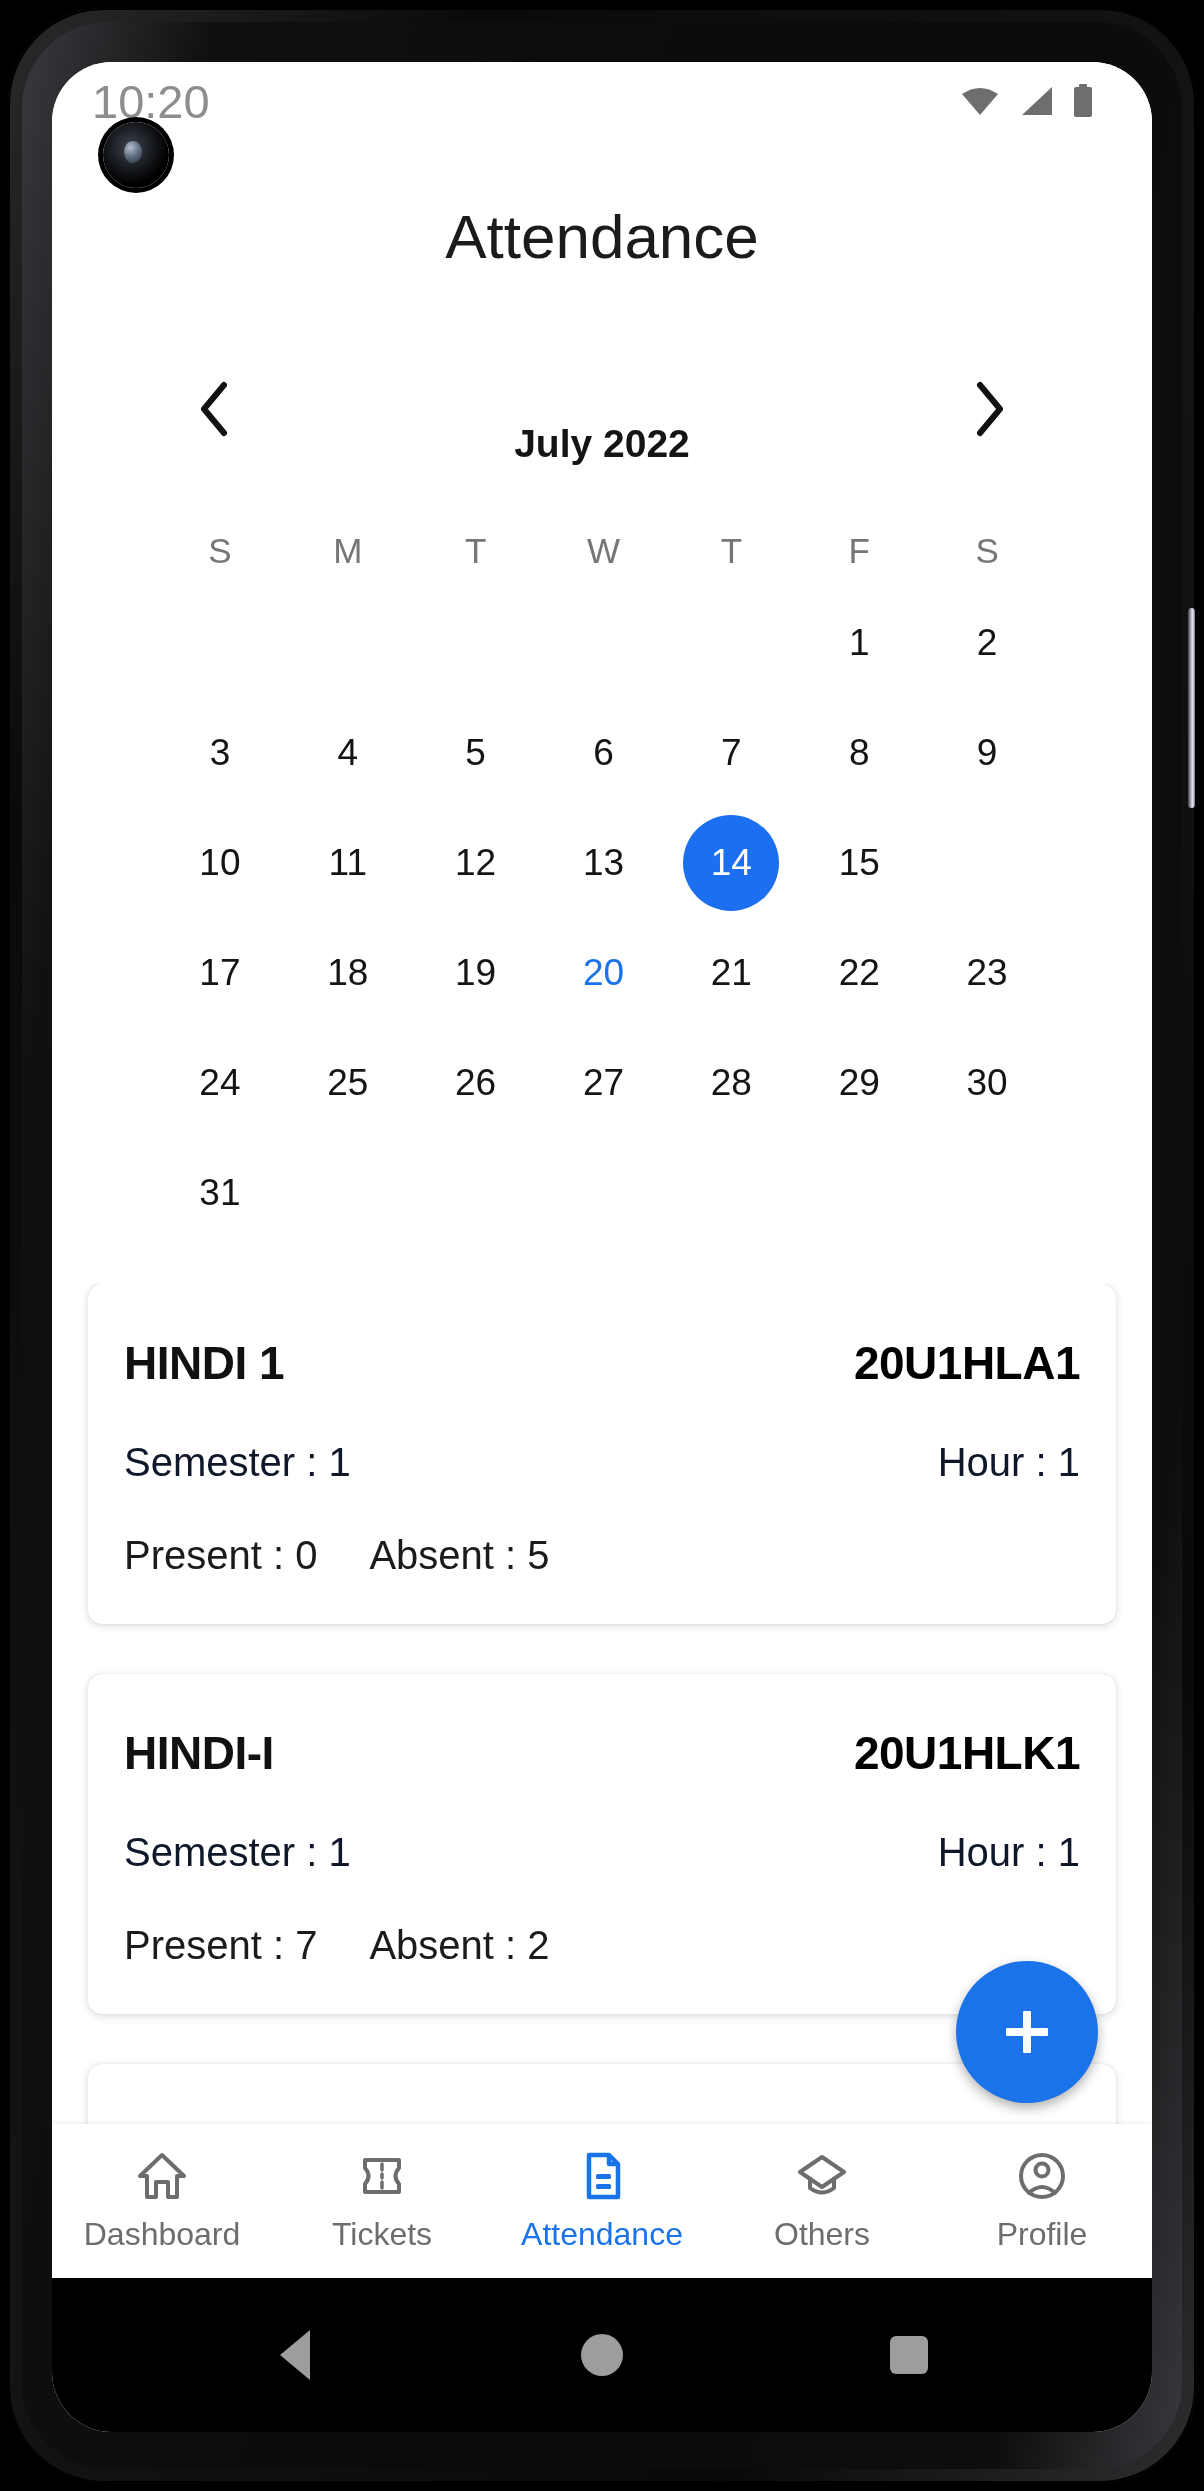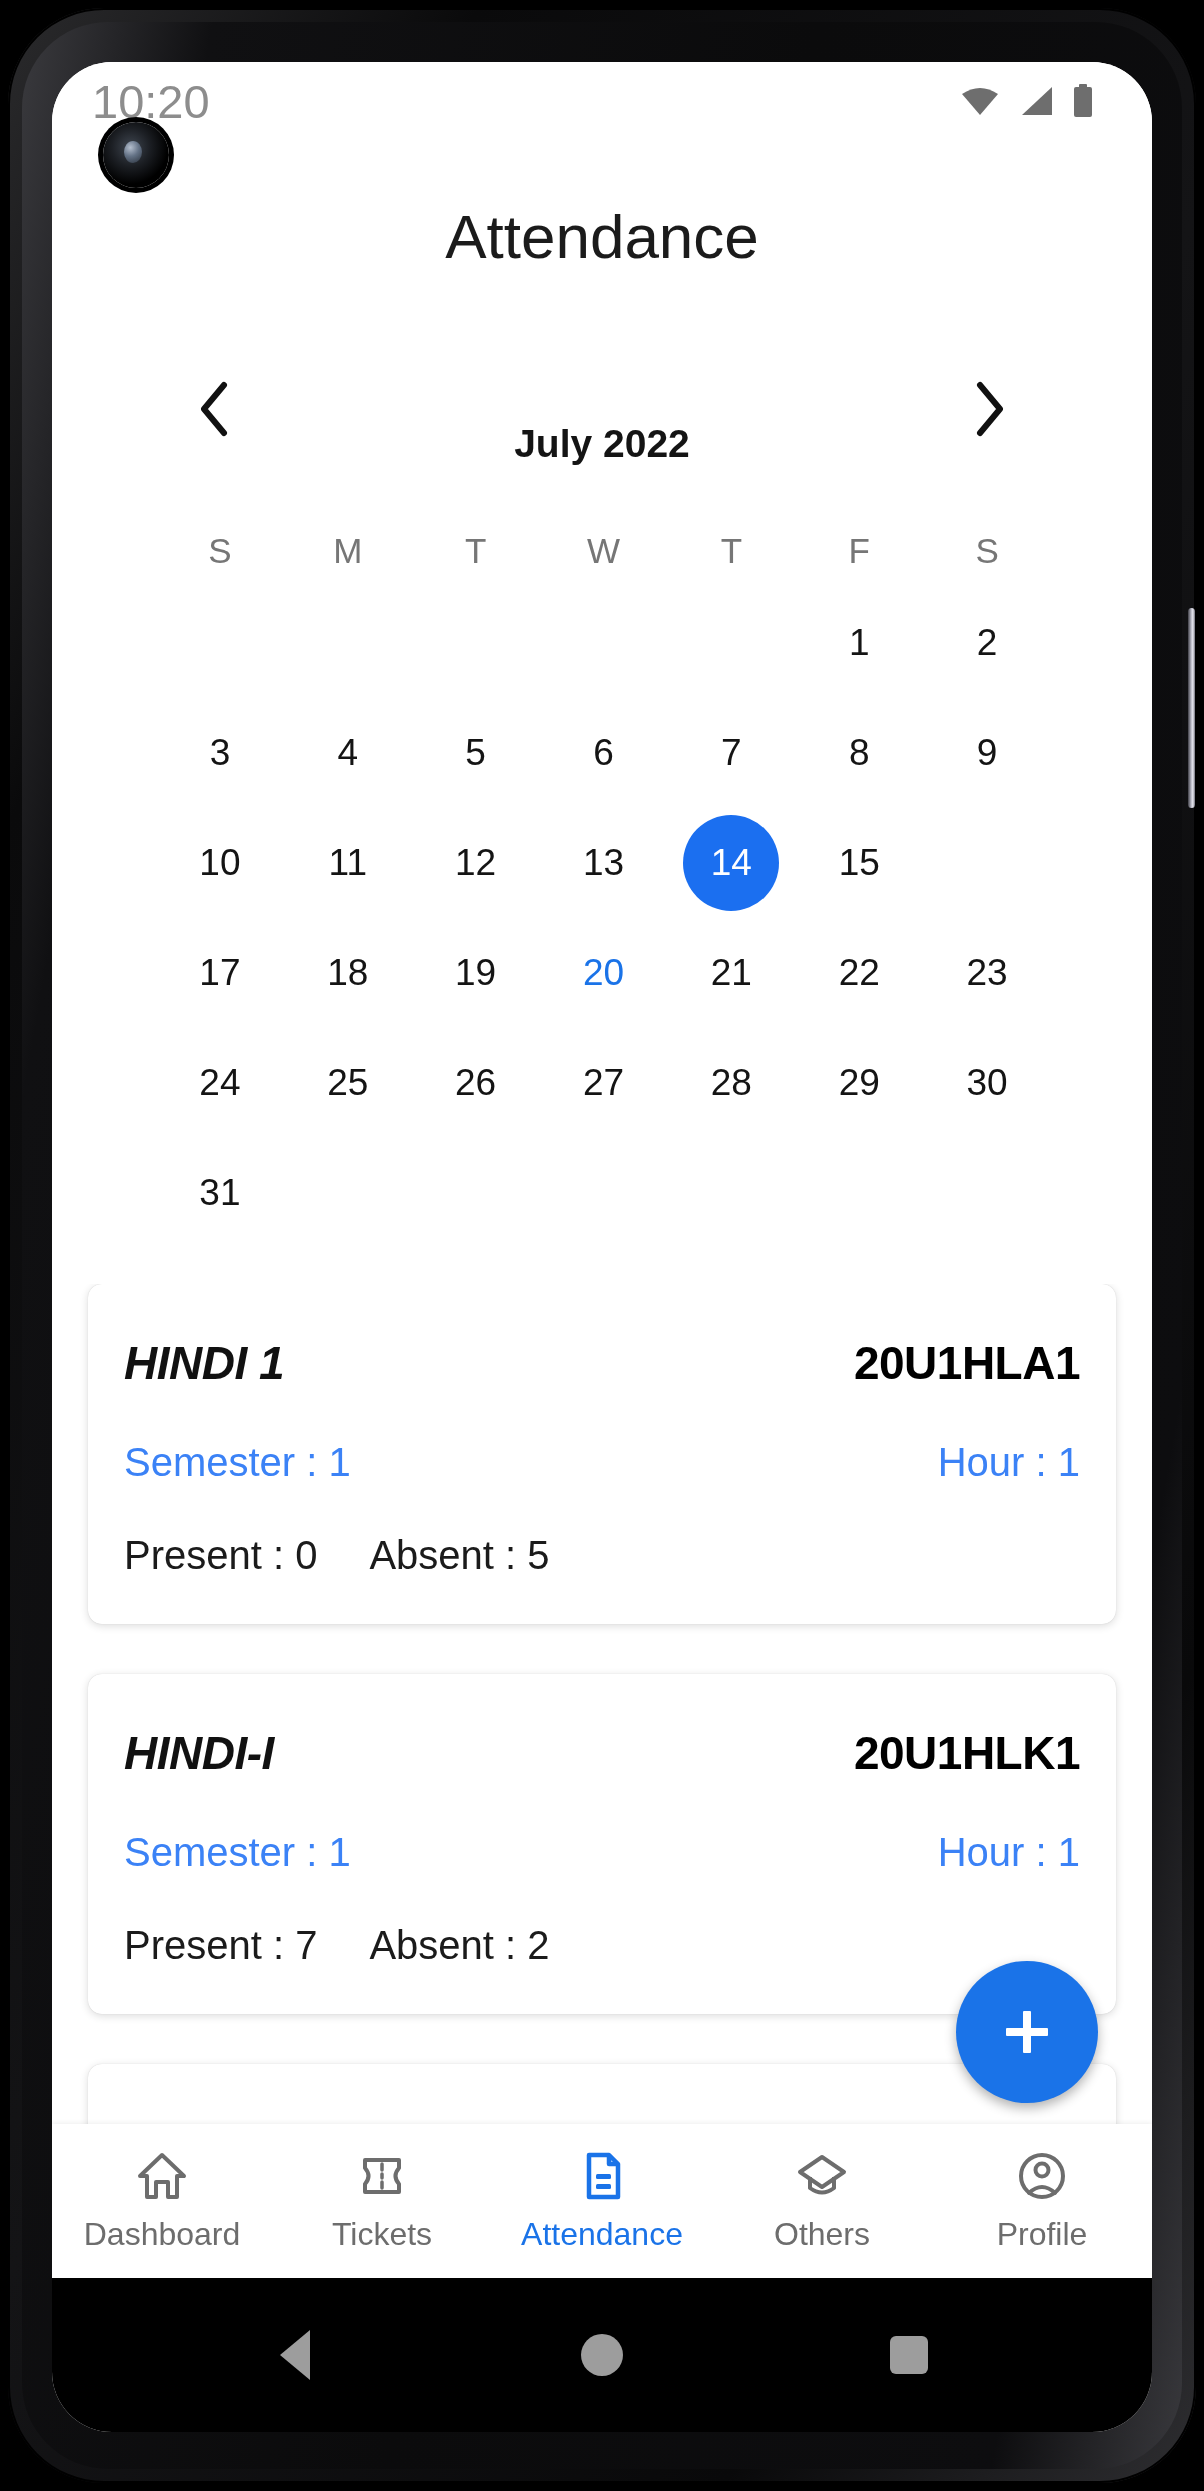--- a/index.html
+++ b/index.html
@@ -217,32 +217,31 @@
   .card-row {
     display: flex;
     justify-content: space-between;
     align-items: baseline;
   }
   .card-title {
     font-size: 46px;
     font-weight: 700;
     color: #111111;
     letter-spacing: -.5px;
-    font-style: italic;
   }
   .card-code {
     font-size: 46px;
     font-weight: 700;
     color: #000000;
     letter-spacing: -.5px;
   }
   .card-meta-row { margin-top: 50px; }
   .card-meta {
     font-size: 40px;
-    color: #3b82f6;
+    color: #0f172a;
   }
   .card-stats-row {
     margin-top: 48px;
     display: flex;
     gap: 52px;
   }
   .card-stat {
     font-size: 40px;
     color: #1b1b1b;
   }

